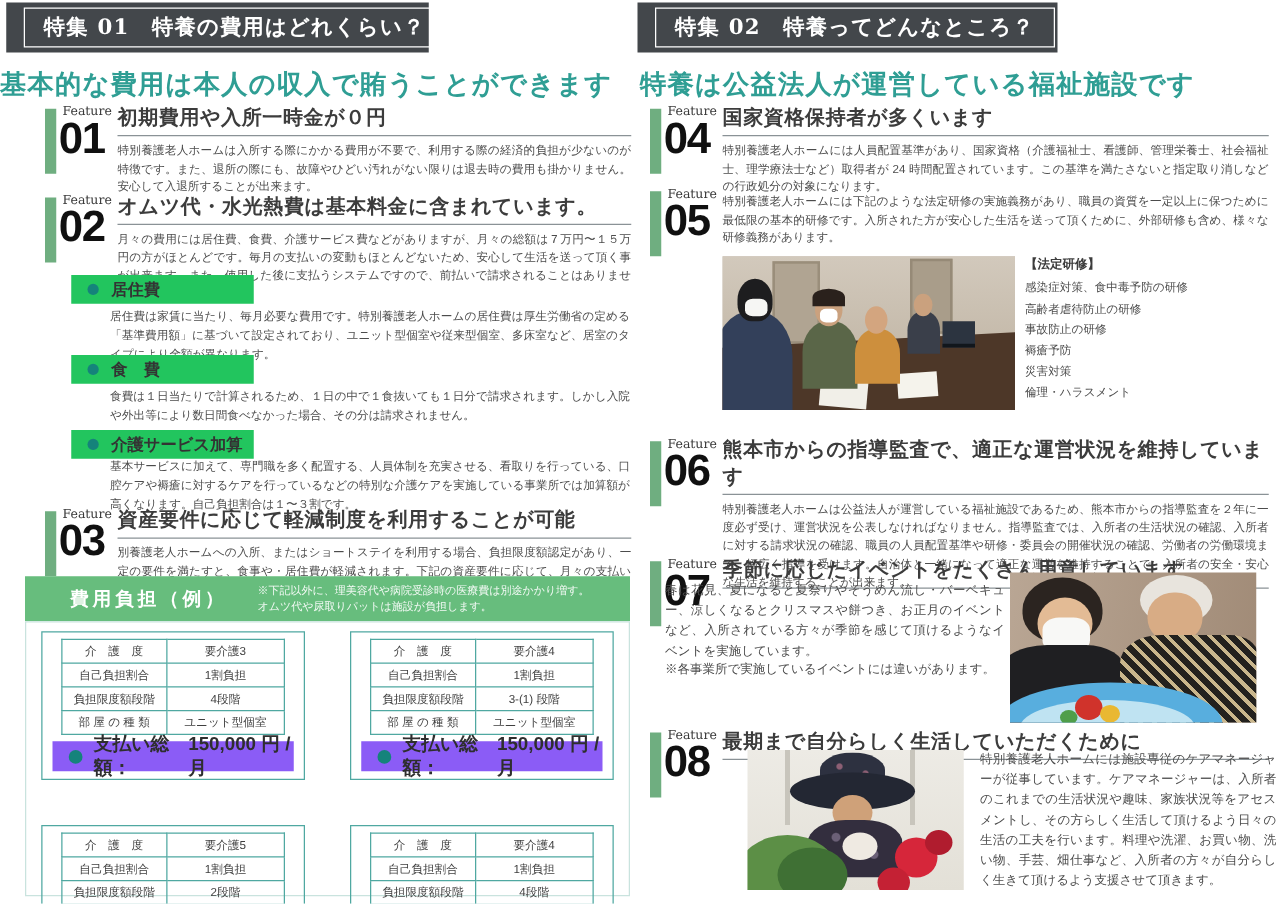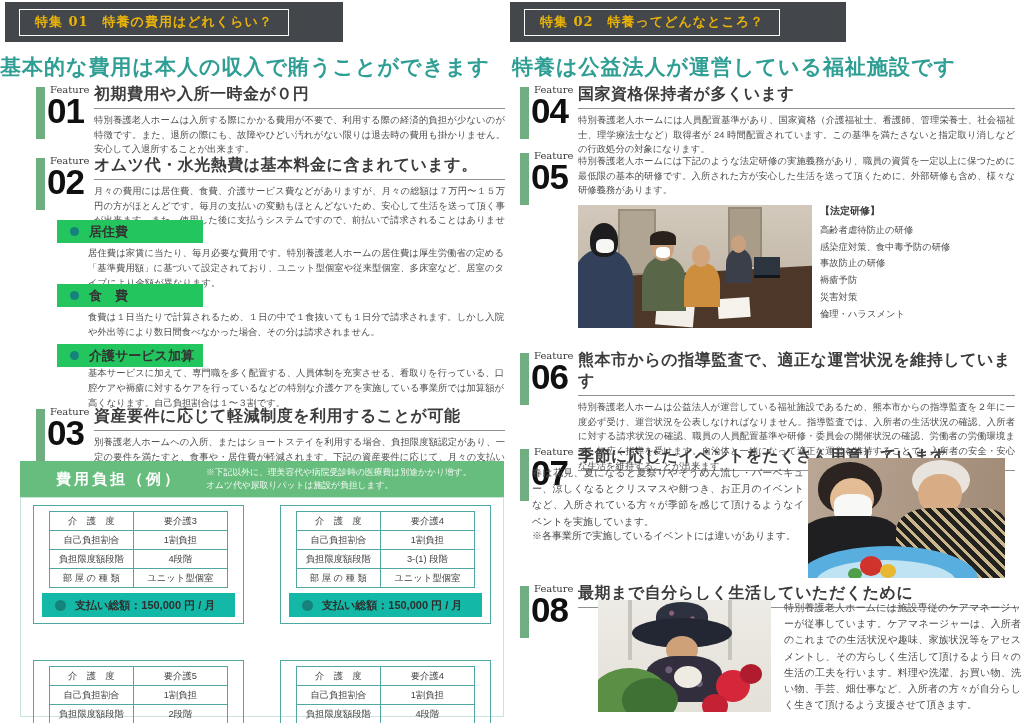--- a/index.html
+++ b/index.html
@@ -3,22 +3,22 @@
 <meta charset="utf-8">
 <style>
   html,body{margin:0;padding:0;background:#fff;}
   .spread{position:relative;width:1024px;height:723px;background:#fff;overflow:hidden;
           font-family:"Liberation Sans",sans-serif;color:#4c4c4c;}
   .page{position:absolute;top:0;width:512px;height:723px;}
   #pageL{left:0;} #pageR{left:512px;}
 
   
   .hbar{position:absolute;top:2px;height:40px;background:#43474b;display:flex;align-items:center;}
-  .hbox{border:1px solid #fff;margin-left:14px;padding:3px 15px 4px;color:#eab308;white-space:nowrap;
-        font-family:"DejaVu Serif",serif;font-size:13px;font-weight:bold;letter-spacing:1px;}
+  .hbox{border:1px solid #fff;margin-left:14px;padding:3px 15px 4px;color:#ffffff;white-space:nowrap;
+        font-family:"DejaVu Serif",serif;font-size:17px;font-weight:bold;letter-spacing:1px;}
 
   .ptitle{position:absolute;top:53px;left:0;right:0;text-align:left;color:#2f9e94;
           font-family:"DejaVu Serif",serif;font-weight:bold;font-size:21px;letter-spacing:1px;}
 
   
   .feat{position:absolute;display:flex;}
   .fmark{width:54px;position:relative;flex:none;}
   .fbarv{position:absolute;left:0;top:3px;width:9px;height:52px;background:#6fae80;}
   .flab{position:absolute;left:14px;top:0;font-size:10px;color:#3a3a3a;font-family:"DejaVu Serif",serif;}
   .fnum{position:absolute;left:11px;top:7px;font-size:35px;font-weight:bold;color:#101010;letter-spacing:-1px;}
@@ -36,22 +36,22 @@
   
   .gbar{position:absolute;left:20px;width:484px;height:36px;background:#67bd7d;display:flex;align-items:center;}
   .gtitle{color:#fff;font-size:15px;font-weight:bold;letter-spacing:3px;margin-left:36px;flex:none;}
   .gnote{color:rgba(255,255,255,.92);font-size:8.8px;line-height:1.5;margin-left:24px;}
   .panel{position:absolute;left:20px;width:484px;height:220px;box-sizing:border-box;background:#fff;
          border:1px solid #c9e3de;display:grid;grid-template-columns:1fr 1fr;gap:7px 10px;padding:7px 12px;}
   .card{border:1px solid #4fa8a1;padding:5px 8px 6px;box-sizing:border-box;}
   .ctable{border-collapse:collapse;width:calc(100% - 14px);margin:0 7px;}
   .ctable td{border:1px solid #4fa8a1;font-size:9.3px;color:#3f3f3f;text-align:center;padding:2.5px 2px;}
   .ctable td.hd{width:47%;}
-  .total{margin-top:5px;background:#14b8a6;height:24px;display:flex;align-items:center;
-         font-size:11px;font-weight:bold;color:#2e2e2e;}
+  .total{margin-top:5px;background:#8b5cf6;height:24px;display:flex;align-items:center;
+         font-size:15px;font-weight:bold;color:#2e2e2e;}
   .total .dot{width:11px;height:11px;margin:0 9px 0 13px;}
 
   
   .training{position:absolute;font-size:9.3px;color:#4c4c4c;}
   .training .ttl{font-size:10px;font-weight:bold;color:#3c3c3c;margin-bottom:4px;}
   .training .titem{line-height:1.8;}
   .colbody{position:absolute;font-size:10px;line-height:1.62;text-align:justify;color:#4c4c4c;}
 
   
   .photo{position:absolute;overflow:hidden;background:#c9bfb2;}
@@ -296,22 +296,22 @@
       <div style="left:72px;top:26px;width:26px;height:14px;background:#2a211c;border-radius:50% 50% 0 0;"></div>
       <div style="left:78px;top:42px;width:14px;height:11px;background:#fff;border-radius:35%;"></div>
       <div style="left:106px;top:58px;width:36px;height:44px;background:#cd8f3d;border-radius:45% 45% 0 0;"></div>
       <div style="left:114px;top:40px;width:18px;height:22px;background:#d3a57f;border-radius:50%;"></div>
       <div style="left:148px;top:44px;width:26px;height:34px;background:#3a3f4a;border-radius:45% 45% 0 0;"></div>
       <div style="left:153px;top:30px;width:15px;height:18px;background:#caa17e;border-radius:50%;"></div>
     </div>
 
     <div class="training" style="left:308px;top:204px;width:190px;">
       <div class="ttl">【法定研修】</div>
+      <div class="titem">感染症対策、食中毒予防の研修</div>
       <div class="titem">高齢者虐待防止の研修</div>
-      <div class="titem">感染症対策、食中毒予防の研修</div>
       <div class="titem">事故防止の研修</div>
       <div class="titem">褥瘡予防</div>
       <div class="titem">災害対策</div>
       <div class="titem">倫理・ハラスメント</div>
     </div>
 
     <div class="feat" style="top:350px;left:8px;right:9px;">
       <div class="fmark">
         <div class="fbarv"></div>
         <div class="flab">Feature</div>

